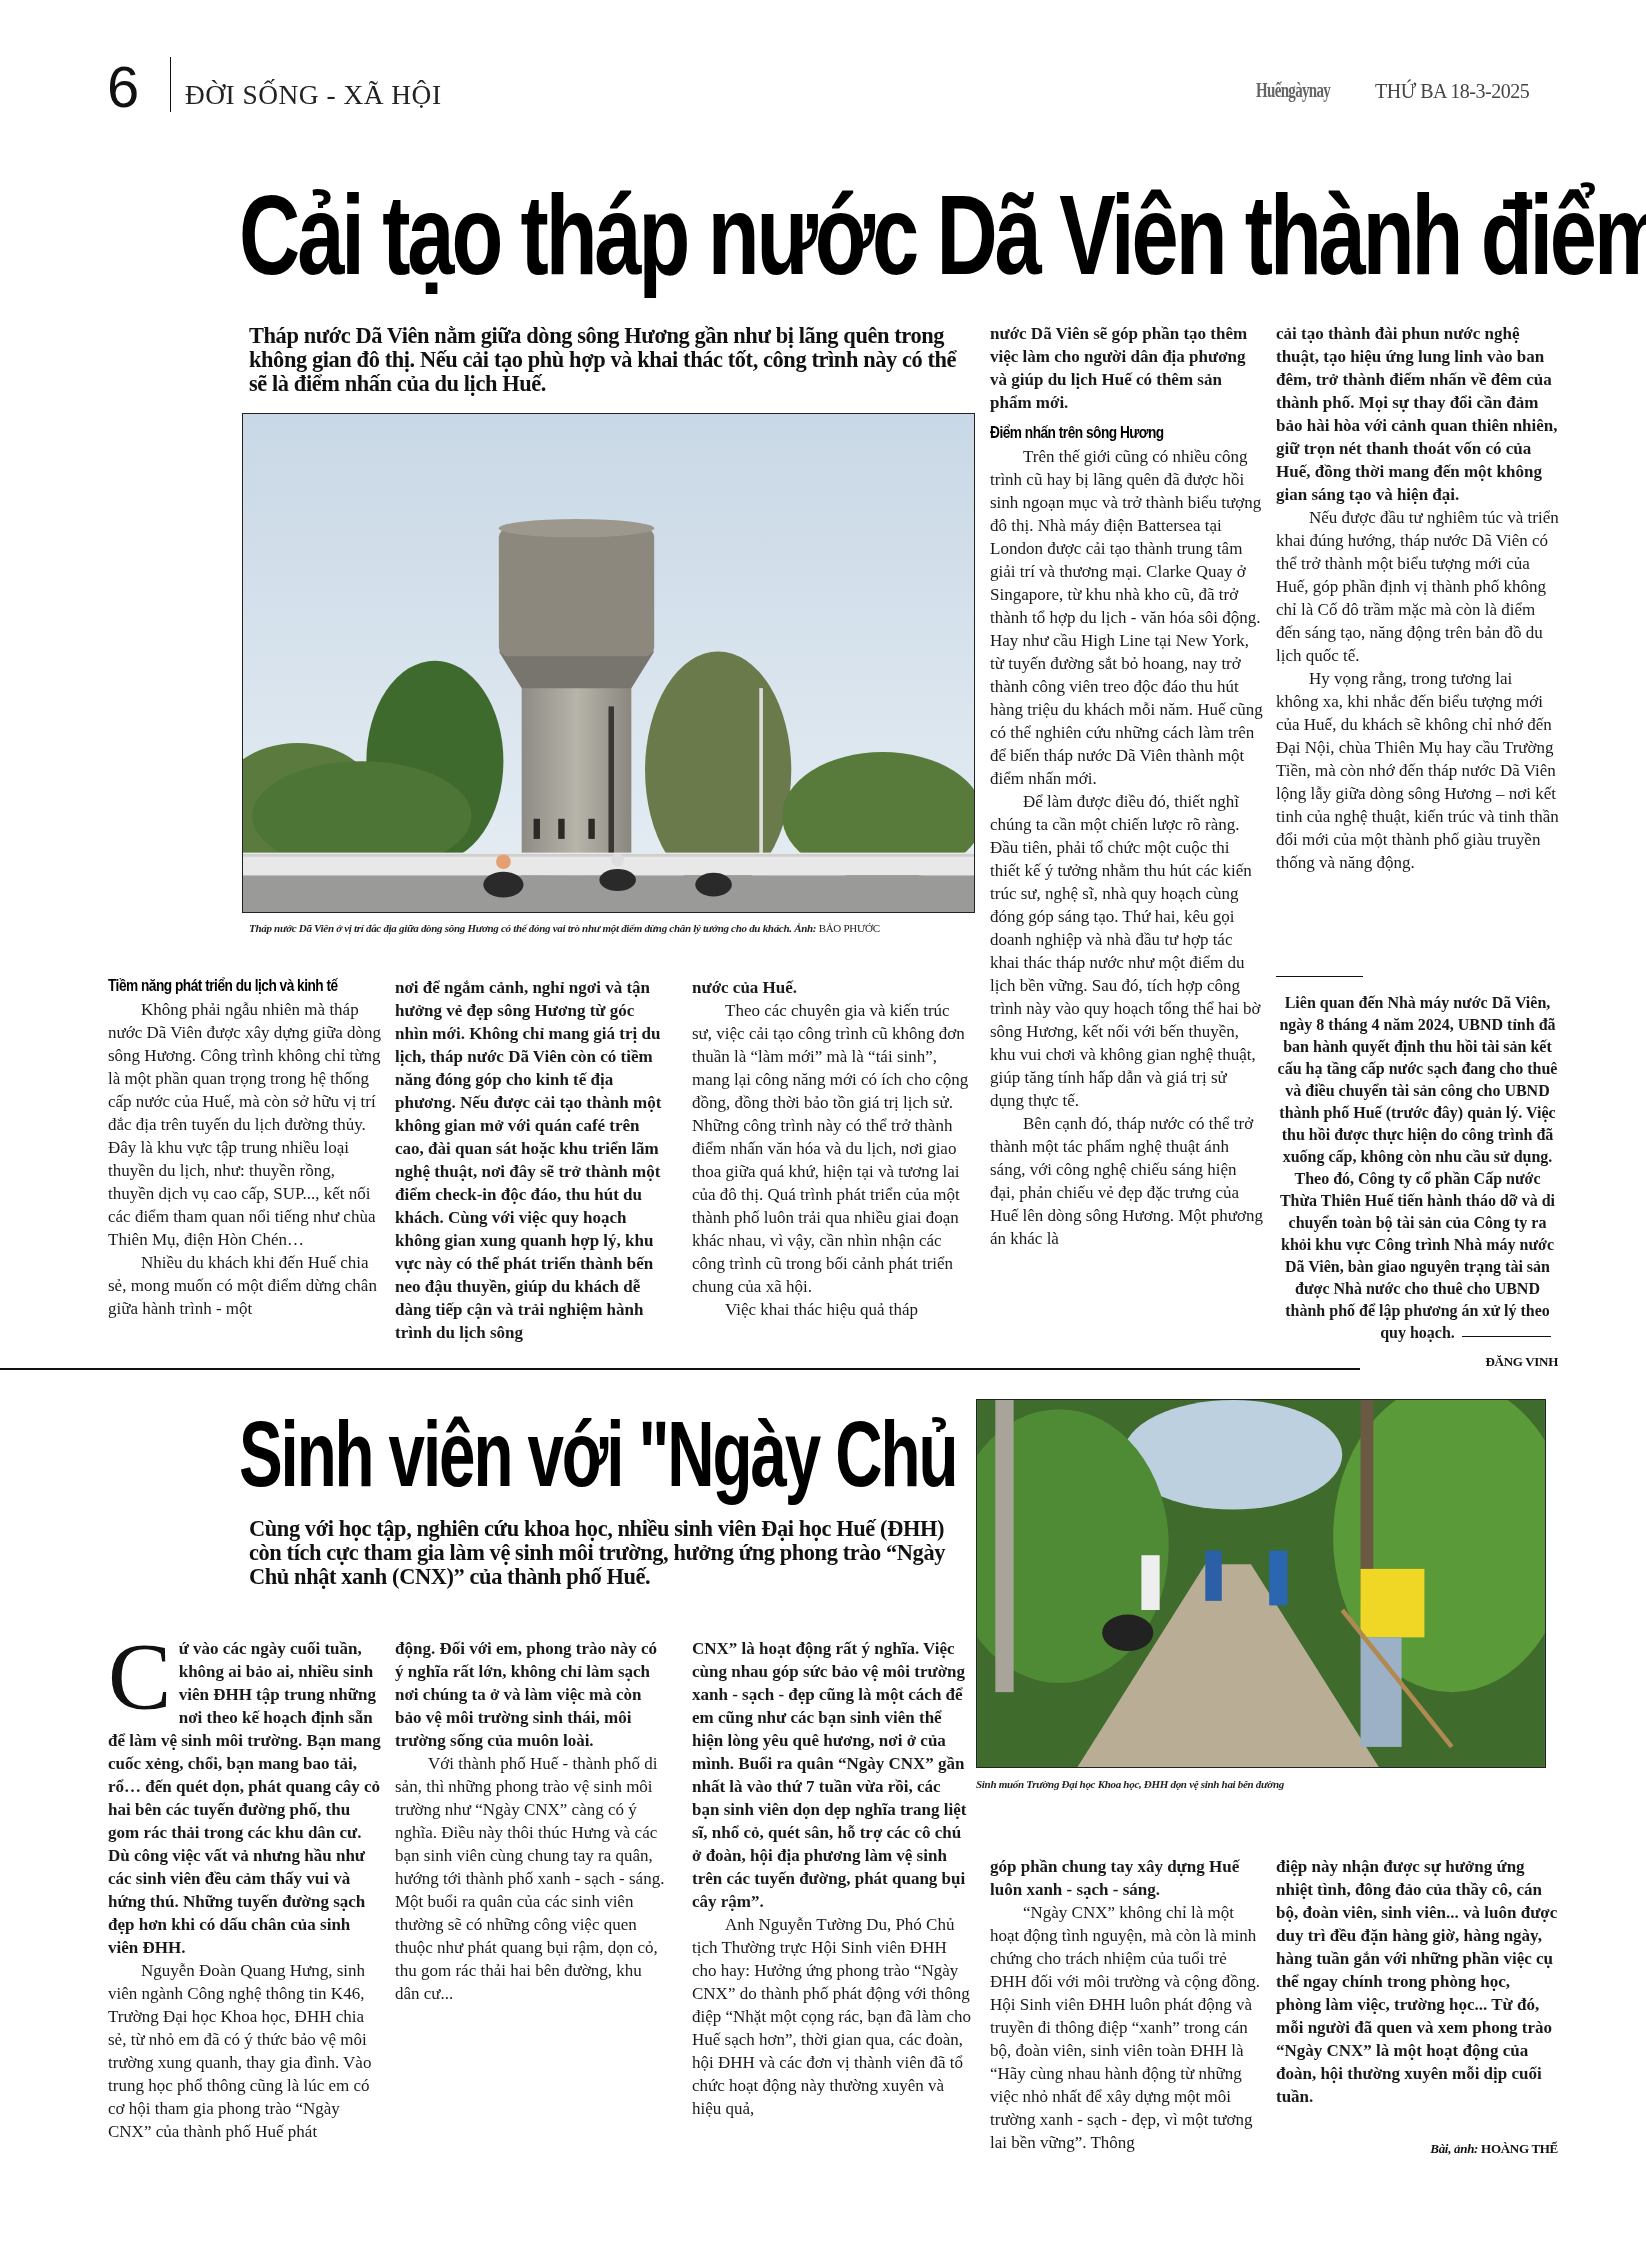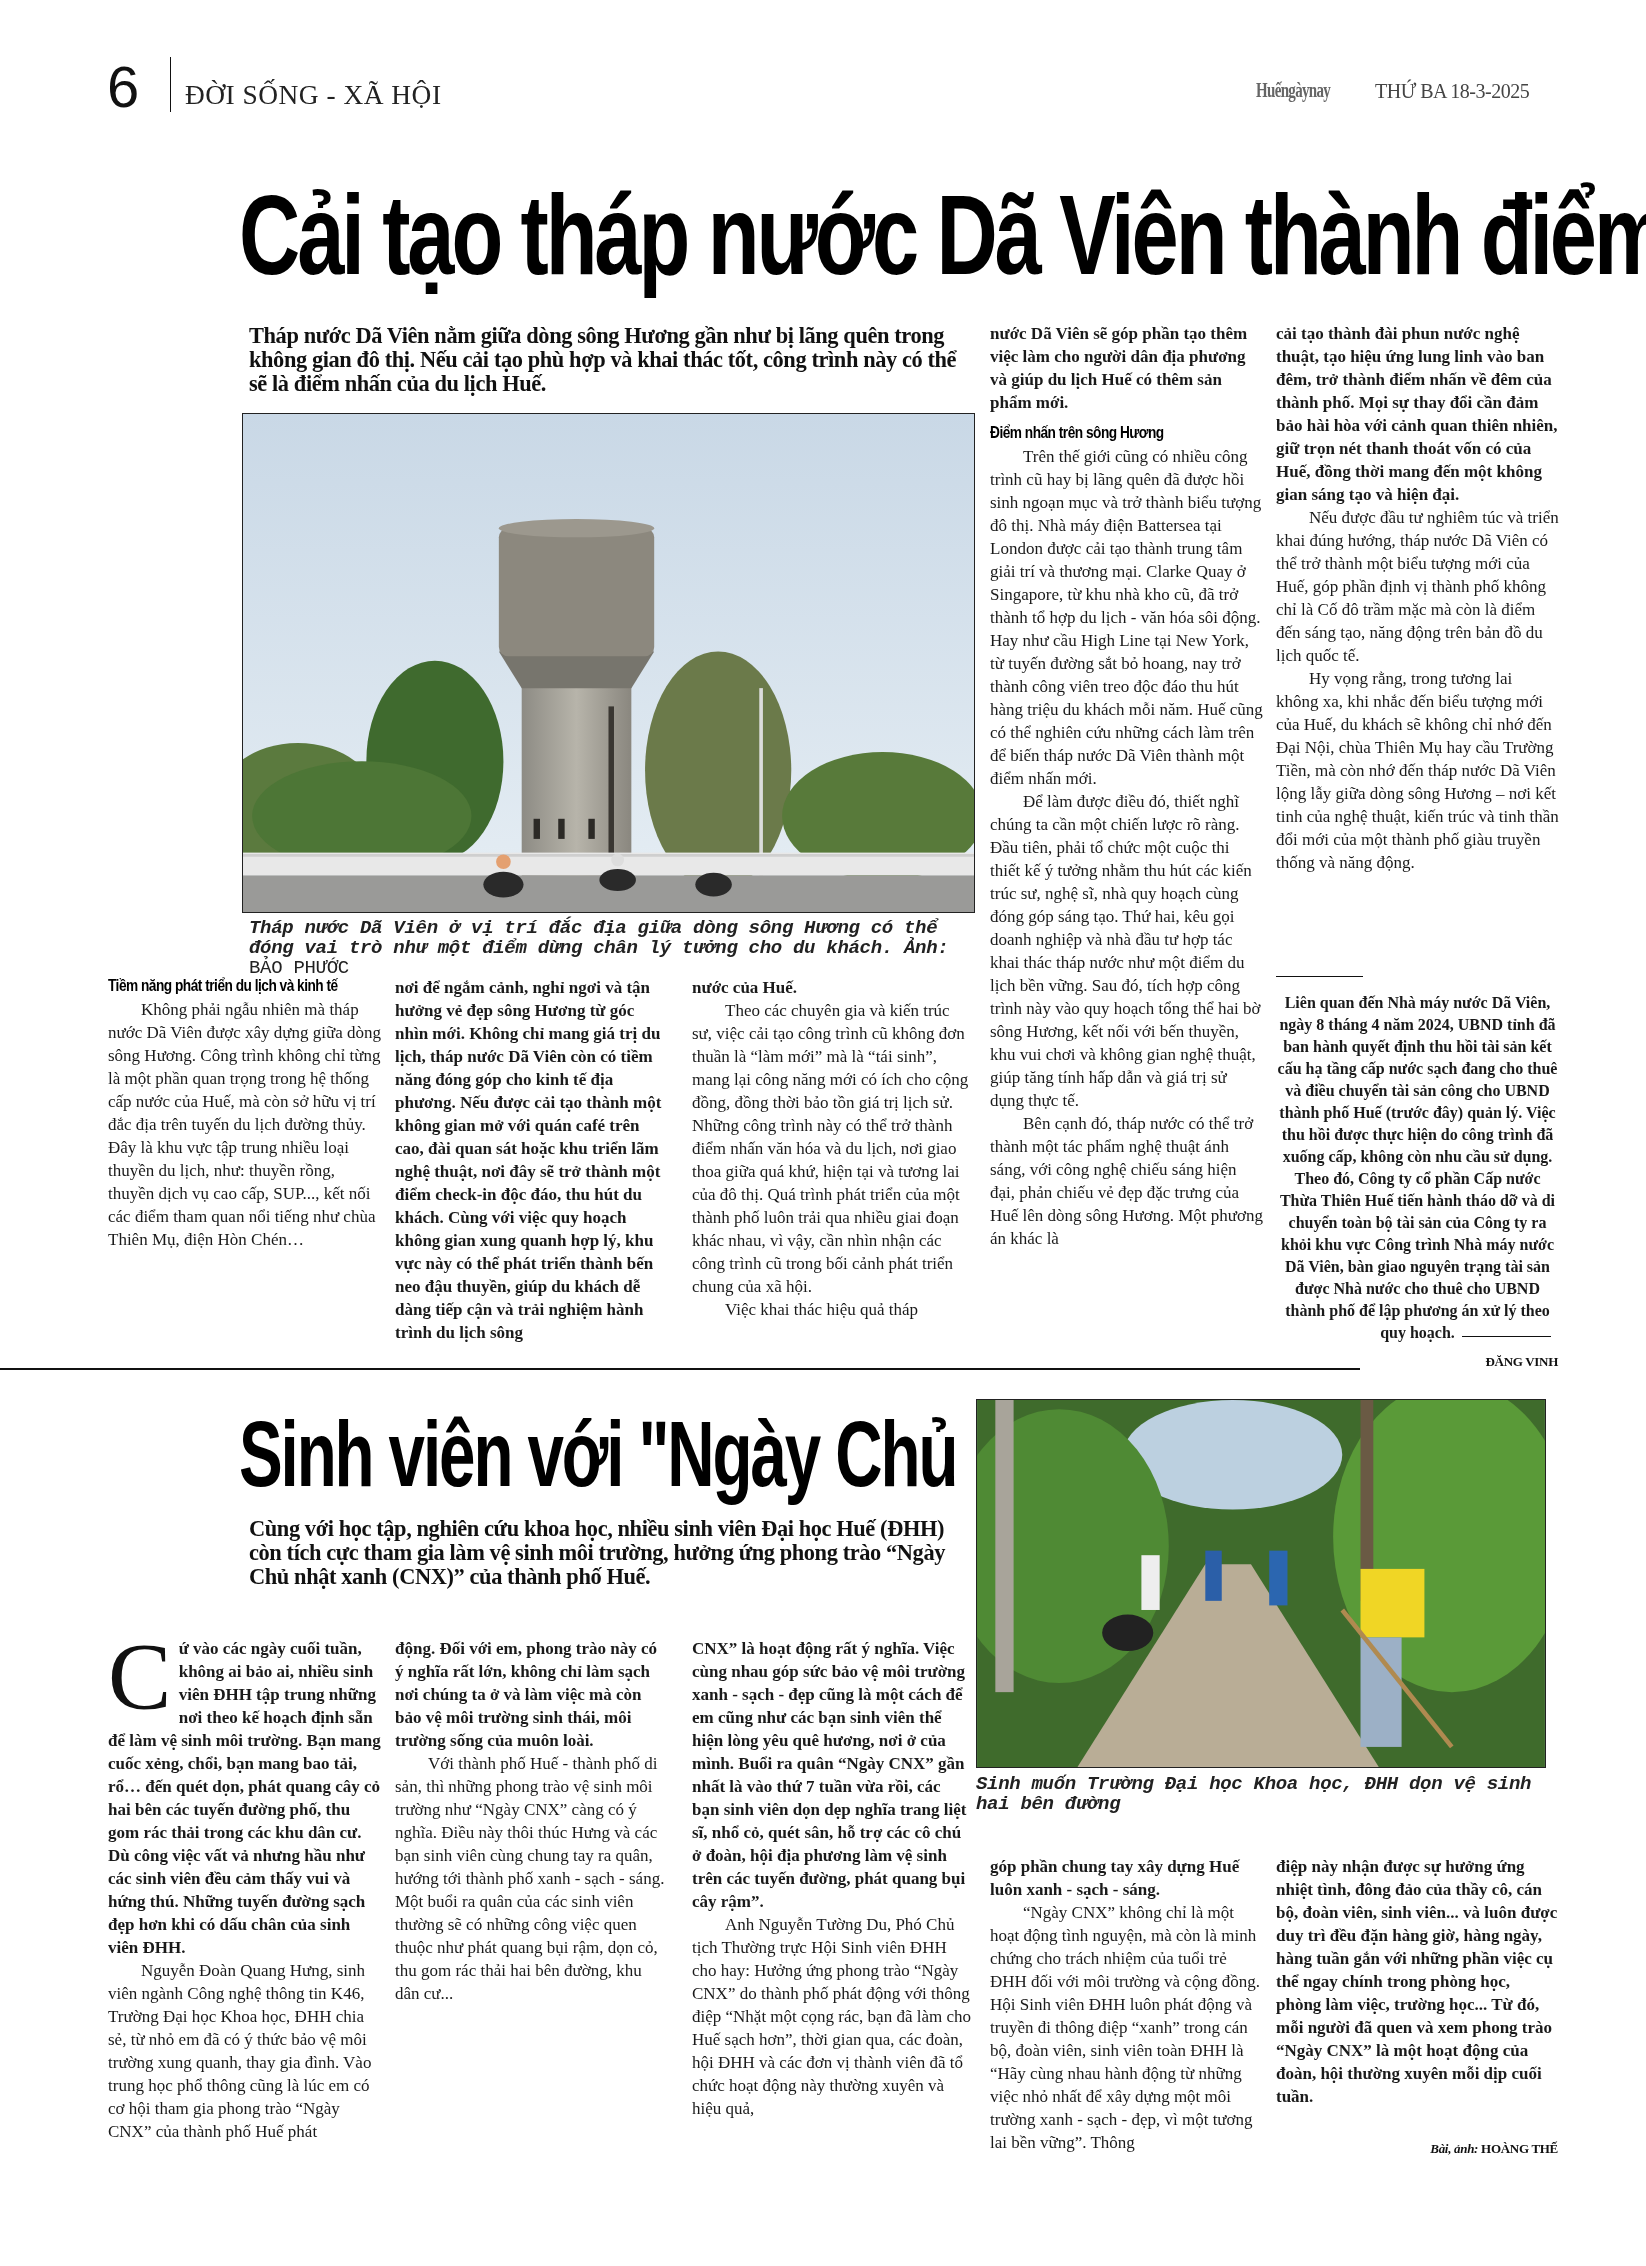--- a/index.html
+++ b/index.html
@@ -17,21 +17,21 @@
   .masthead { left:1256px; top:79px; font-family:"Liberation Serif", serif; font-size:20px; color:#666; font-weight:bold; letter-spacing:-0.9px; transform:scaleX(0.75); transform-origin:left; }
   .issue-date { left:1375px; top:80px; font-family:"Liberation Serif", serif; font-size:20px; color:#444; letter-spacing:-0.5px; }
 
   .headline { font-family:"Liberation Sans", sans-serif; font-weight:bold; color:#000; white-space:nowrap; transform-origin:left top; }
   .h1 { left:239px; top:163px; font-size:101px; line-height:128px; transform:scale(0.84,1.12); letter-spacing:-3.7px; }
   .h2 { left:239px; top:1405px; font-size:84px; line-height:91px; transform:scale(0.78,1.1); letter-spacing:-2.7px; }
 
   .sapo { font-family:"Liberation Serif", serif; font-weight:bold; font-size:22.4px; line-height:24px; color:#111; letter-spacing:-0.4px; }
 
   .photo { border:0.9px solid #222; overflow:hidden; }
-  .caption { font-family:Liberation Mono, monospace; font-style:italic; font-weight:bold; font-size:19px; line-height:20px; color:#222; letter-spacing:-0.3px; }
+  .caption { font-family:Liberation Serif, serif; font-style:italic; font-weight:bold; font-size:11px; line-height:20px; color:#222; letter-spacing:-0.3px; }
   .caption .credit { font-style:normal; font-weight:normal; }
 
   .rule { background:#111; height:1.8px; }
   .author { font-family:"Liberation Serif", serif; font-weight:bold; font-size:13px; color:#111; letter-spacing:-0.3px; }
   .dropcap { float:left; font-family:"Liberation Serif", serif; font-size:95px; line-height:73px; margin:3.7px 7.3px 0 0; color:#111; }
 </style>
 </head>
 <body>
 
 <div class="abs page-num">6</div>
@@ -89,20 +89,21 @@
   </svg>
 </div>
 <div class="abs caption" style="left:249px; top:918px; width:722px;">
   <span>Tháp nước Dã Viên ở vị trí đắc địa giữa dòng sông Hương có thể đóng vai trò như một điểm dừng chân lý tưởng cho du khách. Ảnh:</span>
   <span class="credit">BẢO PHƯỚC</span>
 </div>
 
 <div class="col" style="left:108px; top:976px; width:274px;">
   <div class="subhead">Tiềm năng phát triển du lịch và kinh tế</div>
   <p>Không phải ngẫu nhiên mà tháp nước Dã Viên được xây dựng giữa dòng sông Hương. Công trình không chỉ từng là một phần quan trọng trong hệ thống cấp nước của Huế, mà còn sở hữu vị trí đắc địa trên tuyến du lịch đường thủy. Đây là khu vực tập trung nhiều loại thuyền du lịch, như: thuyền rồng, thuyền dịch vụ cao cấp, SUP..., kết nối các điểm tham quan nổi tiếng như chùa Thiên Mụ, điện Hòn Chén…</p>
+  <p>Nhiều du khách khi đến Huế chia sẻ, mong muốn có một điểm dừng chân giữa hành trình - một</p>
 </div>
 <div class="col" style="left:395px; top:976px; width:274px;">
   <p class="noindent">nơi để ngắm cảnh, nghỉ ngơi và tận hưởng vẻ đẹp sông Hương từ góc nhìn mới. Không chỉ mang giá trị du lịch, tháp nước Dã Viên còn có tiềm năng đóng góp cho kinh tế địa phương. Nếu được cải tạo thành một không gian mở với quán café trên cao, đài quan sát hoặc khu triển lãm nghệ thuật, nơi đây sẽ trở thành một điểm check-in độc đáo, thu hút du khách. Cùng với việc quy hoạch không gian xung quanh hợp lý, khu vực này có thể phát triển thành bến neo đậu thuyền, giúp du khách dễ dàng tiếp cận và trải nghiệm hành trình du lịch sông</p>
 </div>
 <div class="col" style="left:692px; top:976px; width:279px;">
   <p class="noindent">nước của Huế.</p>
   <p>Theo các chuyên gia và kiến trúc sư, việc cải tạo công trình cũ không đơn thuần là “làm mới” mà là “tái sinh”, mang lại công năng mới có ích cho cộng đồng, đồng thời bảo tồn giá trị lịch sử. Những công trình này có thể trở thành điểm nhấn văn hóa và du lịch, nơi giao thoa giữa quá khứ, hiện tại và tương lai của đô thị. Quá trình phát triển của một thành phố luôn trải qua nhiều giai đoạn khác nhau, vì vậy, cần nhìn nhận các công trình cũ trong bối cảnh phát triển chung của xã hội.</p>
   <p>Việc khai thác hiệu quả tháp</p>
 </div>
 

